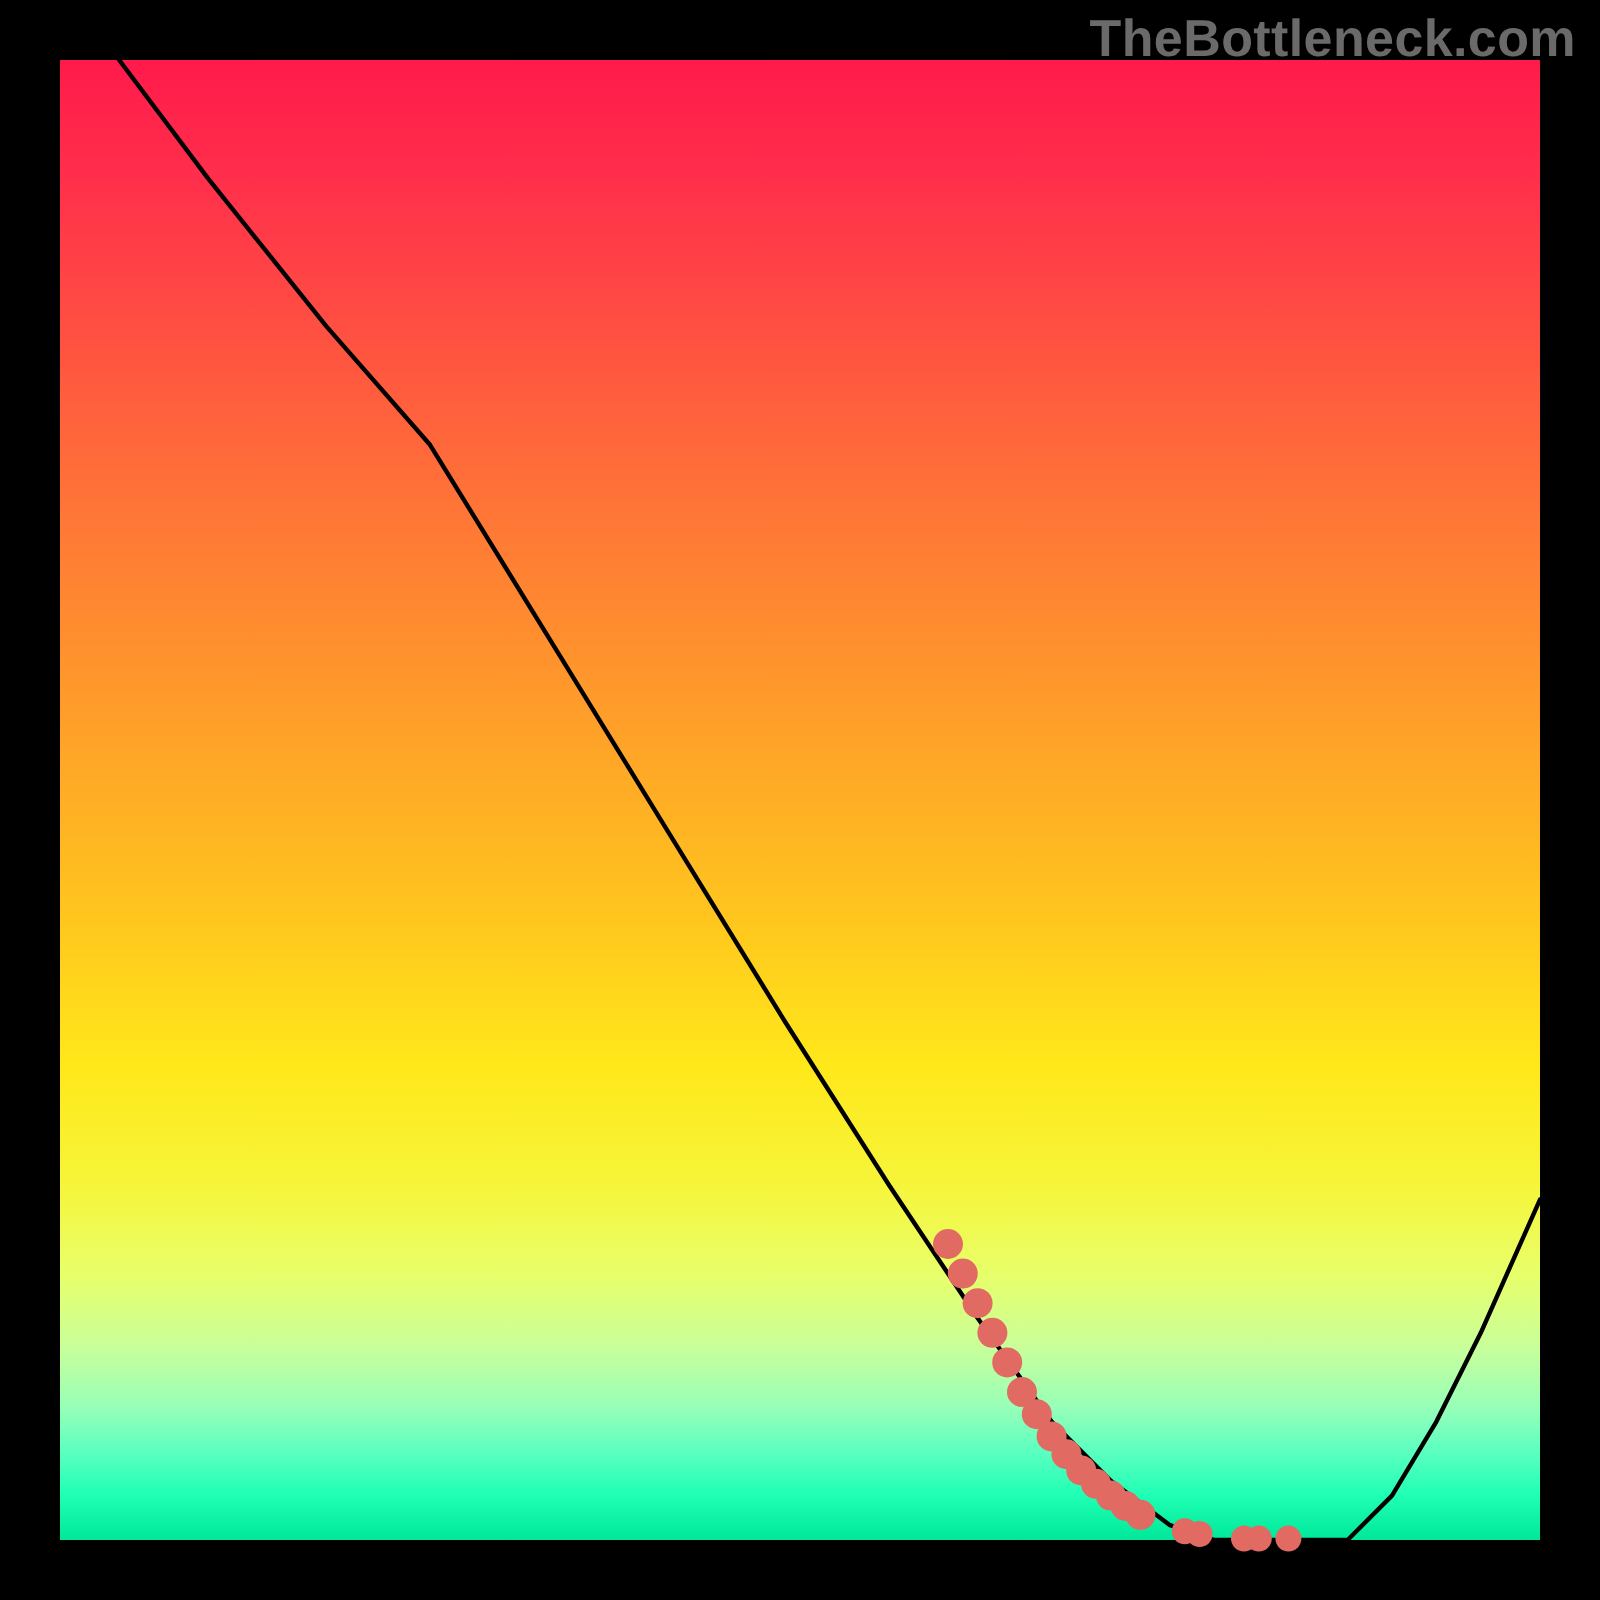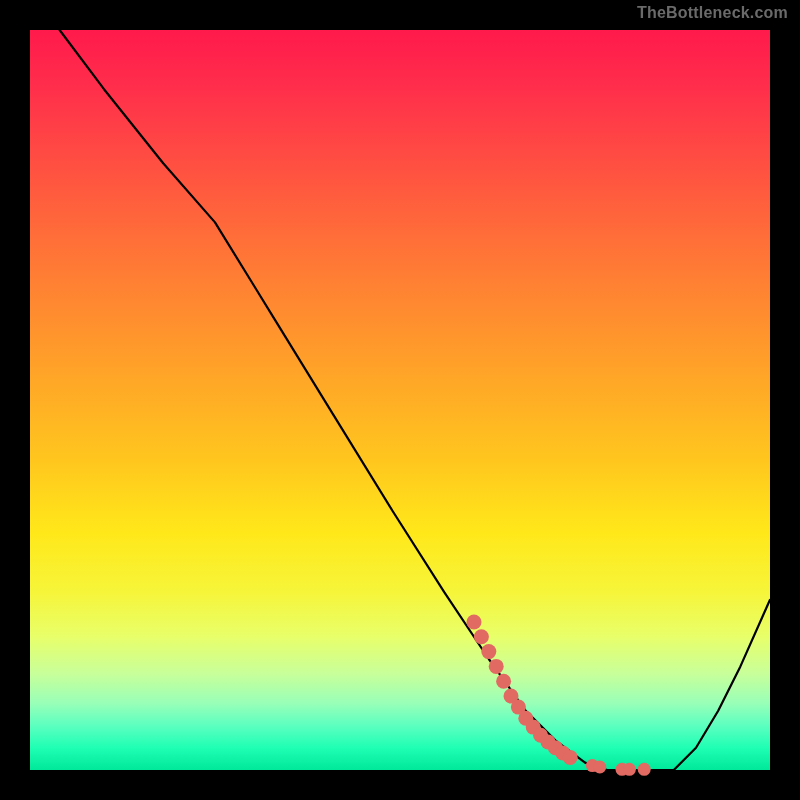--- a/index.html
+++ b/index.html
@@ -14,21 +14,21 @@
     position: relative;
     width: 800px;
     height: 800px;
     background: #000;
   }
   .watermark {
     position: absolute;
     top: 4px;
     right: 12px;
     color: #6a6a6a;
-    font-size: 16px;
+    font-size: 26px;
     font-weight: 600;
     letter-spacing: 0.2px;
     user-select: none;
   }
   .plot {
     position: absolute;
     left: 30px;
     top: 30px;
     width: 740px;
     height: 740px;

